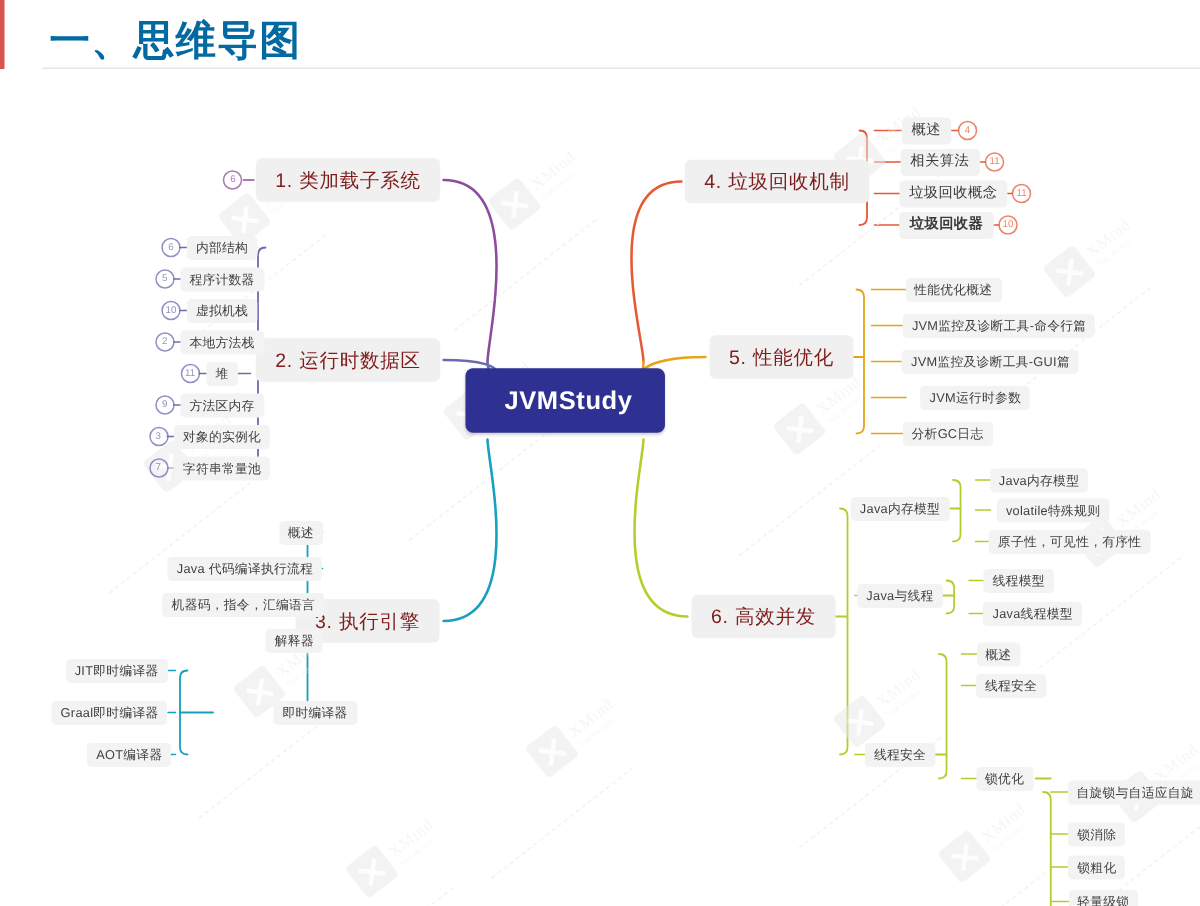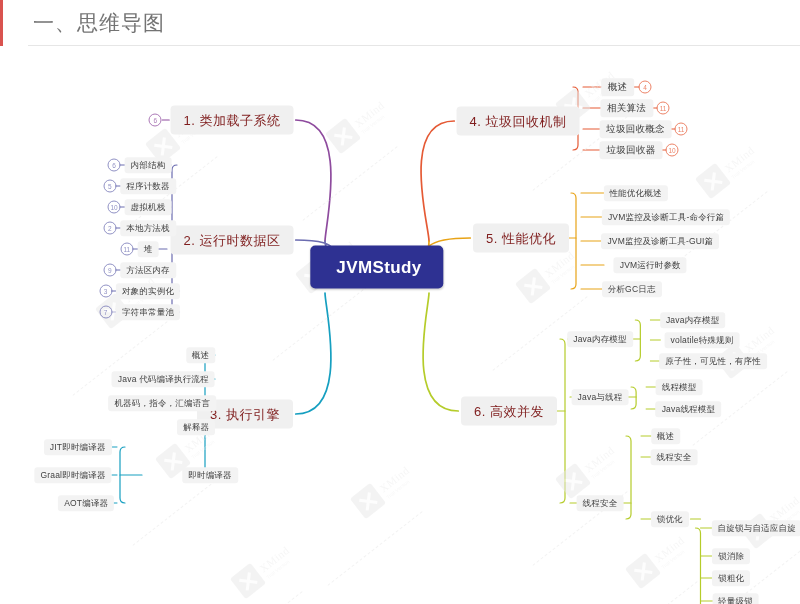--- a/index.html
+++ b/index.html
@@ -22,23 +22,23 @@
     position: absolute;
     left: 0; top: 0;
     width: 800px;
     height: 46px;
     border-left: 3px solid #d9534f;
     padding-left: 30px;
   }
   .doc-title {
     position: absolute;
     left: 30px; top: 9px;
-    font-size: 21px;
-    font-weight: normal;
-    color: #737373;
+    font-size: 27px;
+    font-weight: bold;
+    color: #0369a1;
     letter-spacing: 1px;
     white-space: nowrap;
   }
   .header-rule {
     position: absolute;
     left: 28px; top: 45px;
     width: 772px;
     height: 1px;
     background: #e6e6e6;
   }
@@ -379,21 +379,21 @@
         <div class="node leaf-node" style="left: 210px; top: 427px;">即时编译器</div>
         <div class="node leaf-node" style="left: 77.7375px; top: 399px;">JIT即时编译器</div>
         <div class="node leaf-node" style="left: 73.0625px; top: 427px;">Graal即时编译器</div>
         <div class="node leaf-node" style="left: 86.2375px; top: 455px;">AOT编译器</div>
         <div class="node sub-node" style="left: 617.5px; top: 39px;">概述</div>
         <div class="badge" style="left: 645px; top: 39px; color: rgb(229, 90, 53);">4</div>
         <div class="node sub-node" style="left: 626.5px; top: 60px;">相关算法</div>
         <div class="badge" style="left: 663px; top: 60px; color: rgb(229, 90, 53);">11</div>
         <div class="node sub-node" style="left: 635.5px; top: 81px;">垃圾回收概念</div>
         <div class="badge" style="left: 681px; top: 81px; color: rgb(229, 90, 53);">11</div>
-        <div class="node sub-node" style="left: 631px; top: 102px;">垃圾回收器</div>
+        <div class="node sub-node" style="left: 631px; top: 102px; font-weight: bold;">垃圾回收器</div>
         <div class="badge" style="left: 672px; top: 102px; color: rgb(229, 90, 53);">10</div>
         <div class="node leaf-node" style="left: 635.5px; top: 145px;">性能优化概述</div>
         <div class="node leaf-node" style="left: 666.1px; top: 169px;">JVM监控及诊断工具-命令行篇</div>
         <div class="node leaf-node" style="left: 660.362px; top: 193px;">JVM监控及诊断工具-GUI篇</div>
         <div class="node leaf-node" style="left: 638.263px; top: 217px; margin-left: 12px;">JVM运行时参数</div>
         <div class="node leaf-node" style="left: 631.675px; top: 241px;">分析GC日志</div>
         <div class="node leaf-node" style="left: 600px; top: 291px;">Java内存模型</div>
         <div class="node leaf-node" style="left: 692.7px; top: 272px;">Java内存模型</div>
         <div class="node leaf-node" style="left: 702.05px; top: 292px;">volatile特殊规则</div>
         <div class="node leaf-node" style="left: 713.1px; top: 313px;">原子性，可见性，有序性</div>

